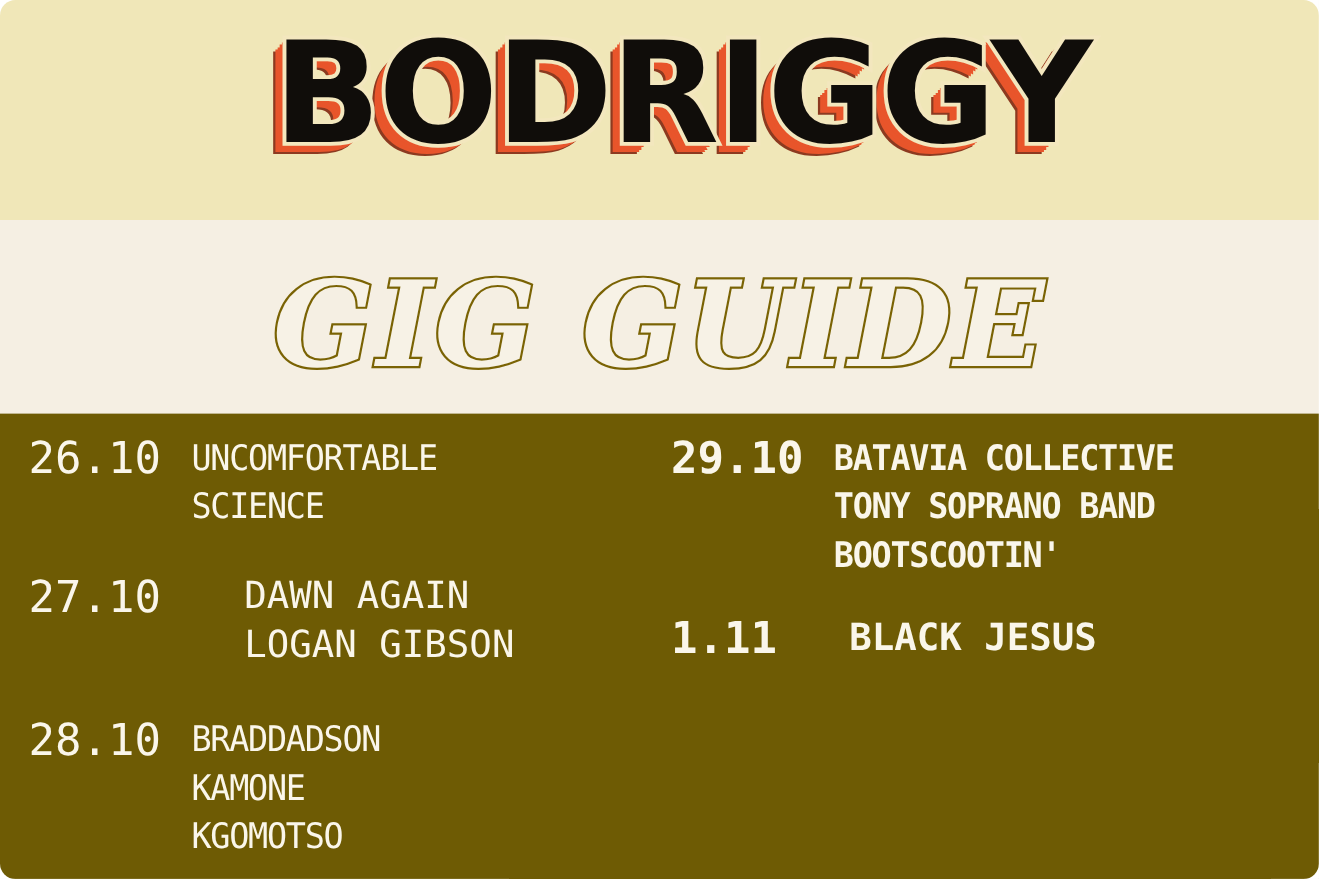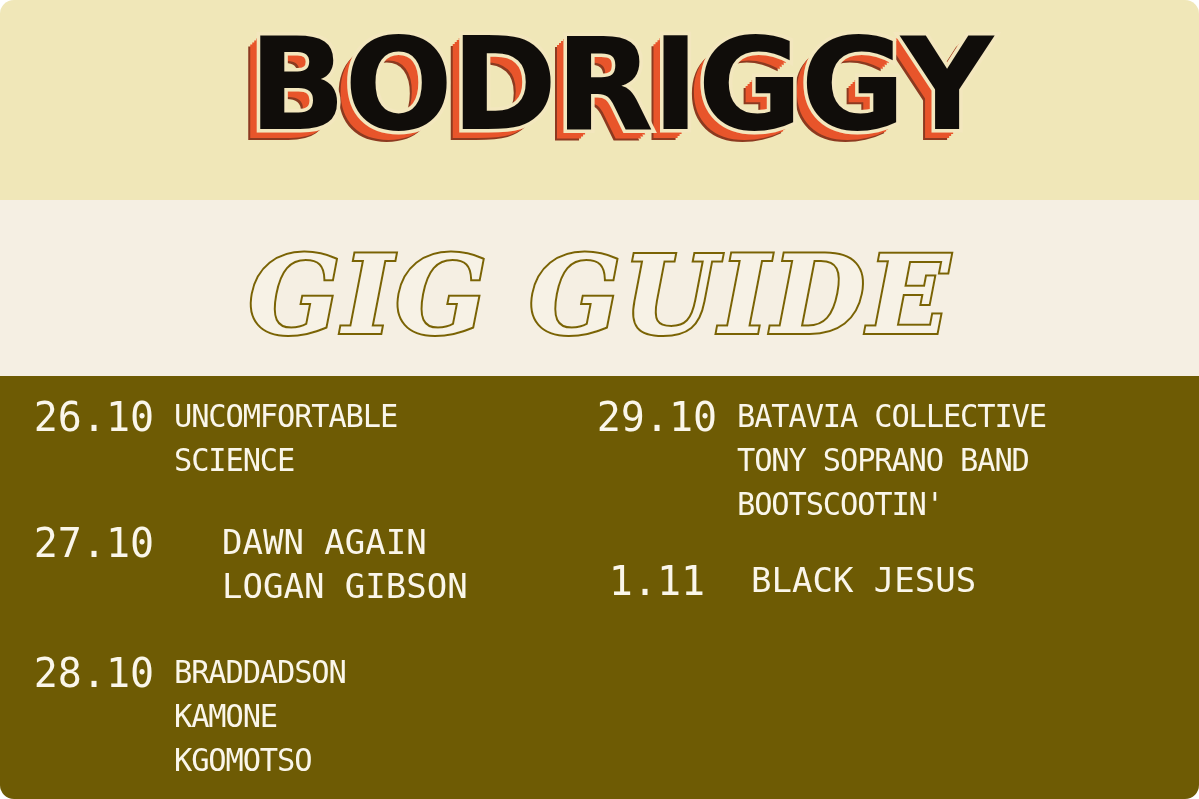--- a/index.html
+++ b/index.html
@@ -98,34 +98,34 @@
     left: 0; top: 376px;
     width: 1199px;
     height: 423px;
   }
   .col {
     position: absolute;
     top: 0;
     height: 423px;
   }
   .col-left  { left: 0px;   width: 600px; }
-  .col-right { left: 564px; width: 614px; }
+  .col-right { left: 585px; width: 614px; font-weight: bold; }
 
   .entry {
     display: flex;
     align-items: flex-start;
     margin-bottom: 24px;
   }
   .col-left .entry  { padding-left: 26px; }
   .col-right .entry { padding-left: 25px; }
 
   .entry-date {
     flex: 0 0 auto;
     width: 148px;
-    text-align: center;
+    text-align: left;
     padding-right: 12px;
     box-sizing: border-box;
     color: #FAF6EA;
     font-family: "DejaVu Sans Mono", monospace;
     font-size: 40px;
     line-height: 46px;
     letter-spacing: 0px;
     white-space: pre;
   }
   .entry-acts {

